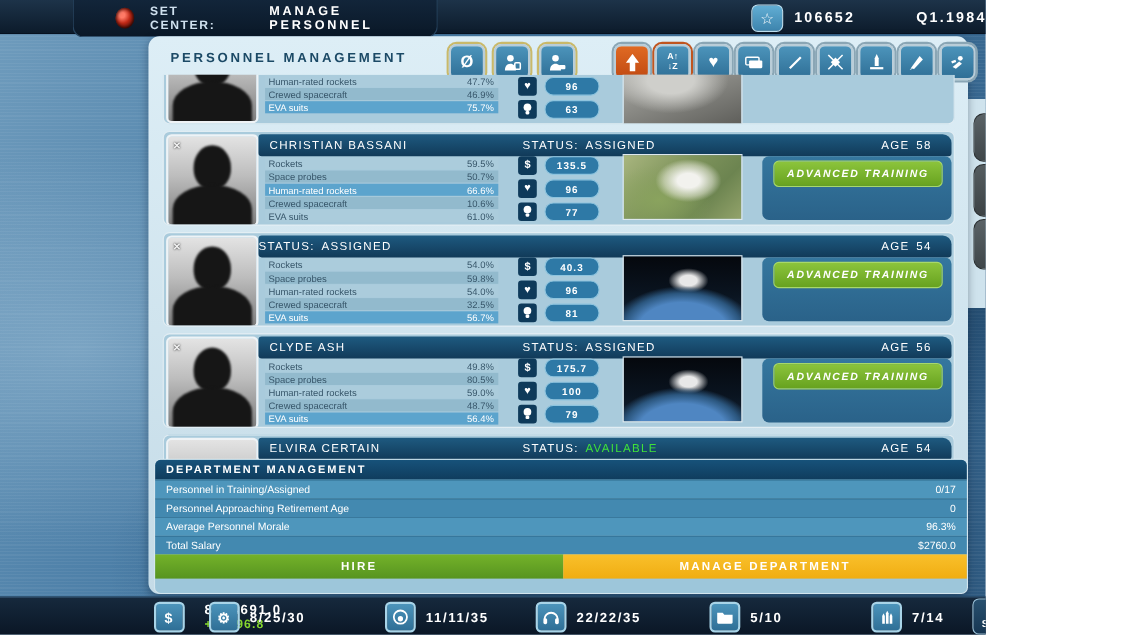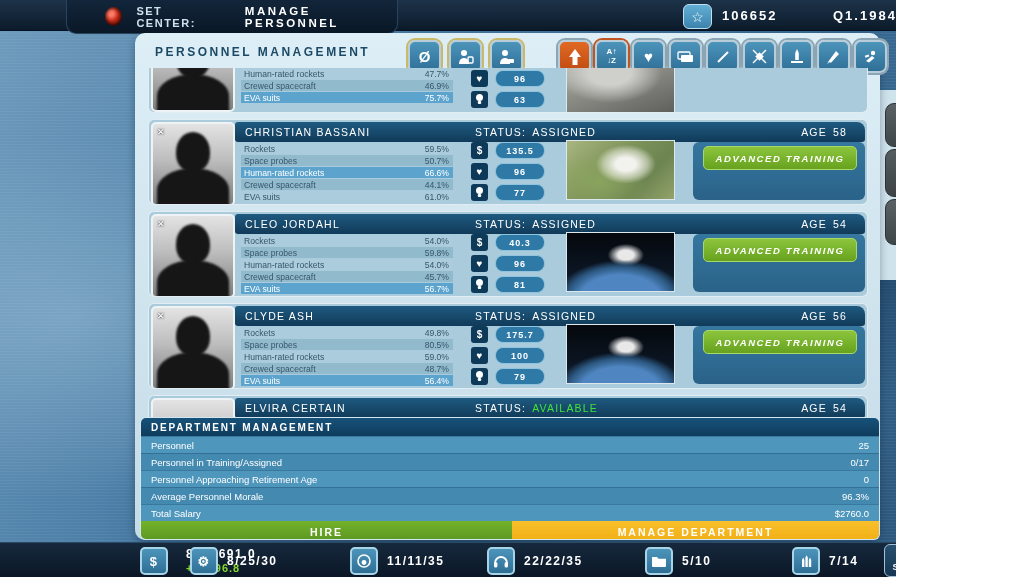--- a/index.html
+++ b/index.html
@@ -320,21 +320,21 @@
         <div class="sk">
             <span>Space probes</span>
             <span>50.7%</span>
           </div>
         <div class="sk hl">
             <span>Human-rated rockets</span>
             <span>66.6%</span>
           </div>
         <div class="sk">
             <span>Crewed spacecraft</span>
-            <span>44.1%</span>
+            <span>10.6%</span>
           </div>
         <div class="sk">
             <span>EVA suits</span>
             <span>61.0%</span>
           </div>
       </div>
       <div class="stats">
         <div class="stat">
           <span class="sic">$</span>
           <span class="pill">135.5</span>
@@ -359,40 +359,39 @@
       </div>
     </div>
 
     <div class="prow">
       <div class="portrait">
         <div class="ph-head"></div>
           <div class="ph-body"></div>
         <div class="pxbtn">✕</div>
       </div>
       <div class="prow-head">
-        <span class="pname">CLEO JORDAHL</span>
         <span class="pstatus"><span>STATUS:</span><span class="stv">ASSIGNED</span></span>
         <span class="pagegrp"><span>AGE</span><span>54</span></span>
       </div>
       <div class="skills">
         <div class="sk">
             <span>Rockets</span>
             <span>54.0%</span>
           </div>
         <div class="sk">
             <span>Space probes</span>
             <span>59.8%</span>
           </div>
         <div class="sk">
             <span>Human-rated rockets</span>
             <span>54.0%</span>
           </div>
         <div class="sk">
             <span>Crewed spacecraft</span>
-            <span>45.7%</span>
+            <span>32.5%</span>
           </div>
         <div class="sk hl">
             <span>EVA suits</span>
             <span>56.7%</span>
           </div>
       </div>
       <div class="stats">
         <div class="stat">
           <span class="sic">$</span>
           <span class="pill">40.3</span>
@@ -482,24 +481,20 @@
         <span class="pstatus"><span>STATUS:</span><span class="stv avail">AVAILABLE</span></span>
         <span class="pagegrp"><span>AGE</span><span>54</span></span>
       </div>
     </div>
   </div>
 
   <div class="abs dept">
     <div class="depthead">DEPARTMENT MANAGEMENT</div>
     <div>
       <div class="drow">
-          <span>Personnel</span>
-          <span>25</span>
-        </div>
-      <div class="drow">
           <span>Personnel in Training/Assigned</span>
           <span>0/17</span>
         </div>
       <div class="drow">
           <span>Personnel Approaching Retirement Age</span>
           <span>0</span>
         </div>
       <div class="drow">
           <span>Average Personnel Morale</span>
           <span>96.3%</span>

